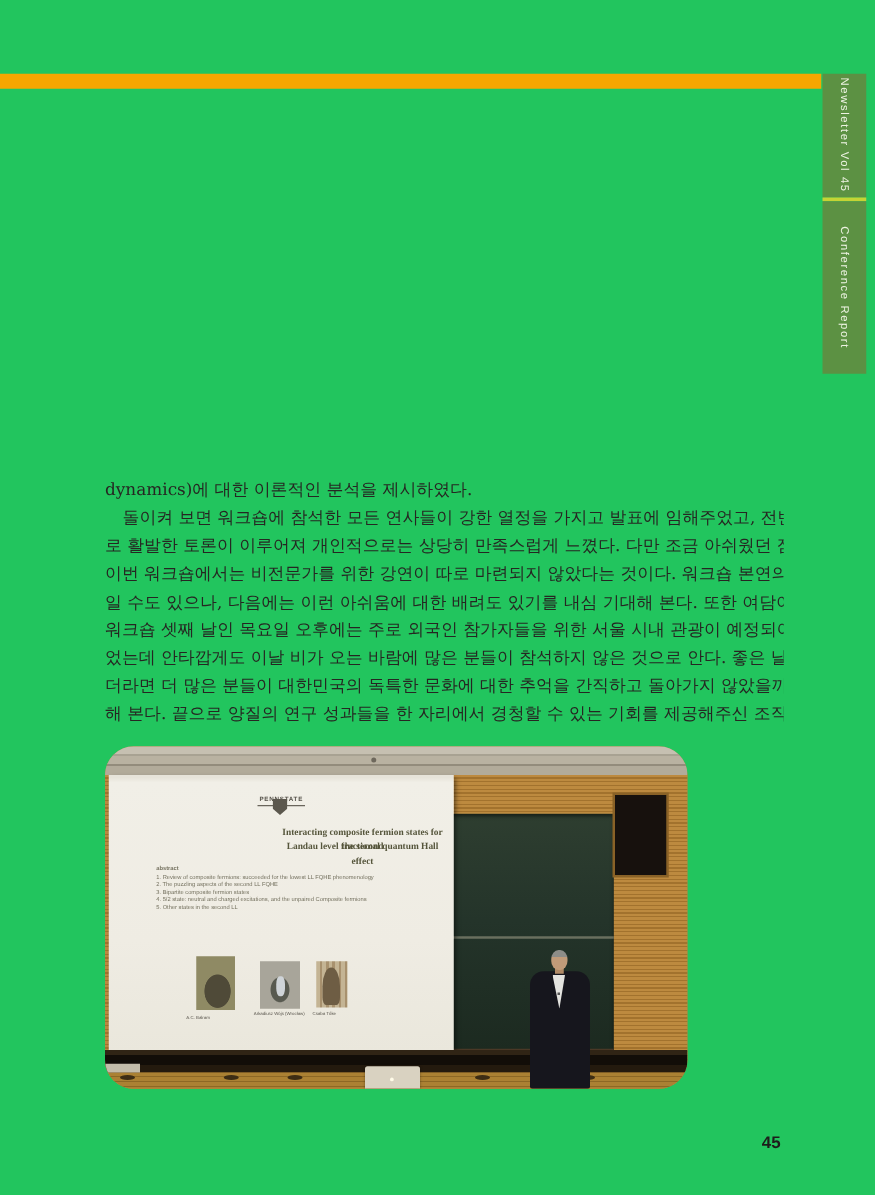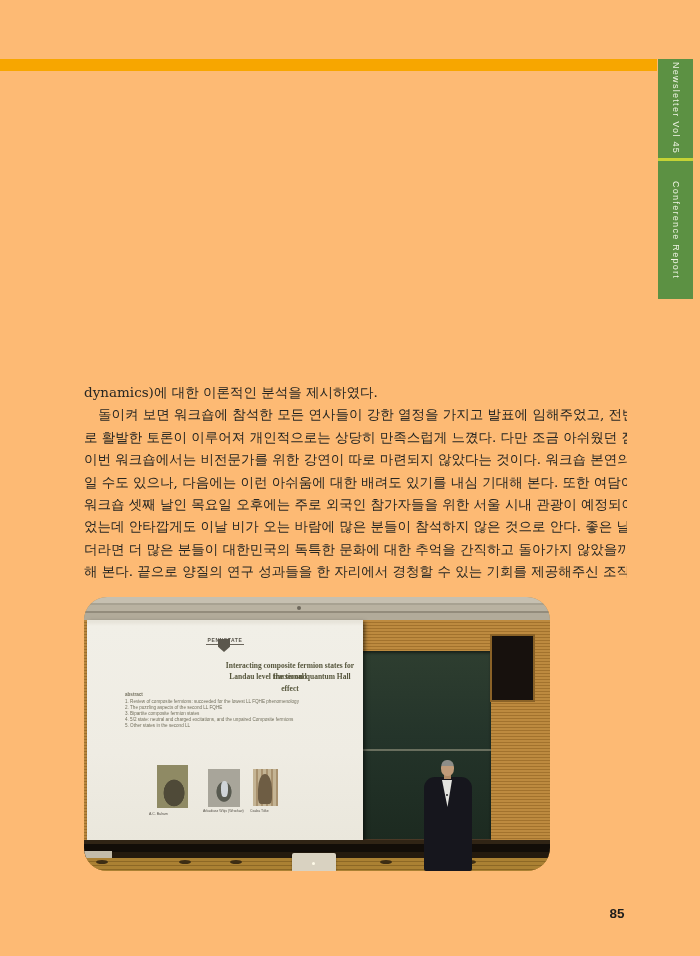--- a/index.html
+++ b/index.html
@@ -1,16 +1,16 @@
 <!DOCTYPE html>
 <html><head>
 <meta charset="utf-8">
 <style>
   html,body{margin:0;padding:0;background:#e9e9e9;}
-  .page{position:relative;width:700px;height:956px;background:#fdba74;overflow:hidden;
+  .page{position:relative;width:700px;height:956px;background:#22c55e;overflow:hidden;
         font-family:"Liberation Sans",sans-serif;}
 
   
   .top-bar{position:absolute;left:0;top:59px;width:657px;height:12px;background:#F7A600;}
 
   
   .side-tab{position:absolute;left:658px;width:35px;background:#5C9143;
             display:flex;align-items:center;justify-content:center;}
   .side-tab .vtext{writing-mode:vertical-rl;font-size:9px;letter-spacing:1.3px;
                    color:#eef3e3;white-space:nowrap;}
@@ -191,15 +191,15 @@
 
     <div class="speaker">
       <div class="body"></div>
       <div class="shirt"></div>
       <div class="mic"></div>
       <div class="neck"></div>
       <div class="head"></div>
     </div>
   </figure>
 
-  <div class="page-number">85</div>
+  <div class="page-number">45</div>
 
 </div>
 
 </body></html>

